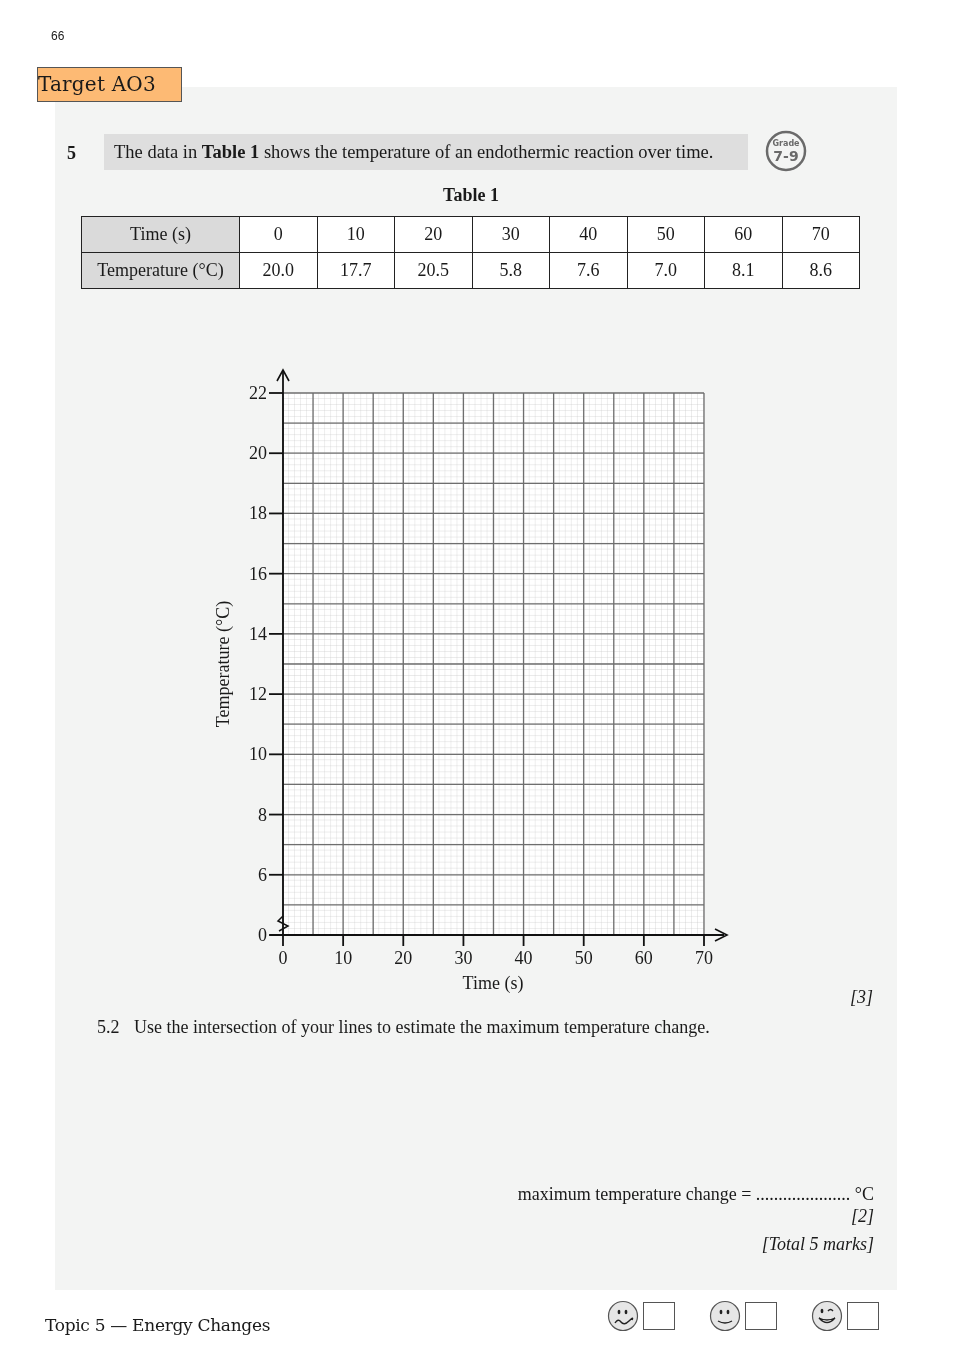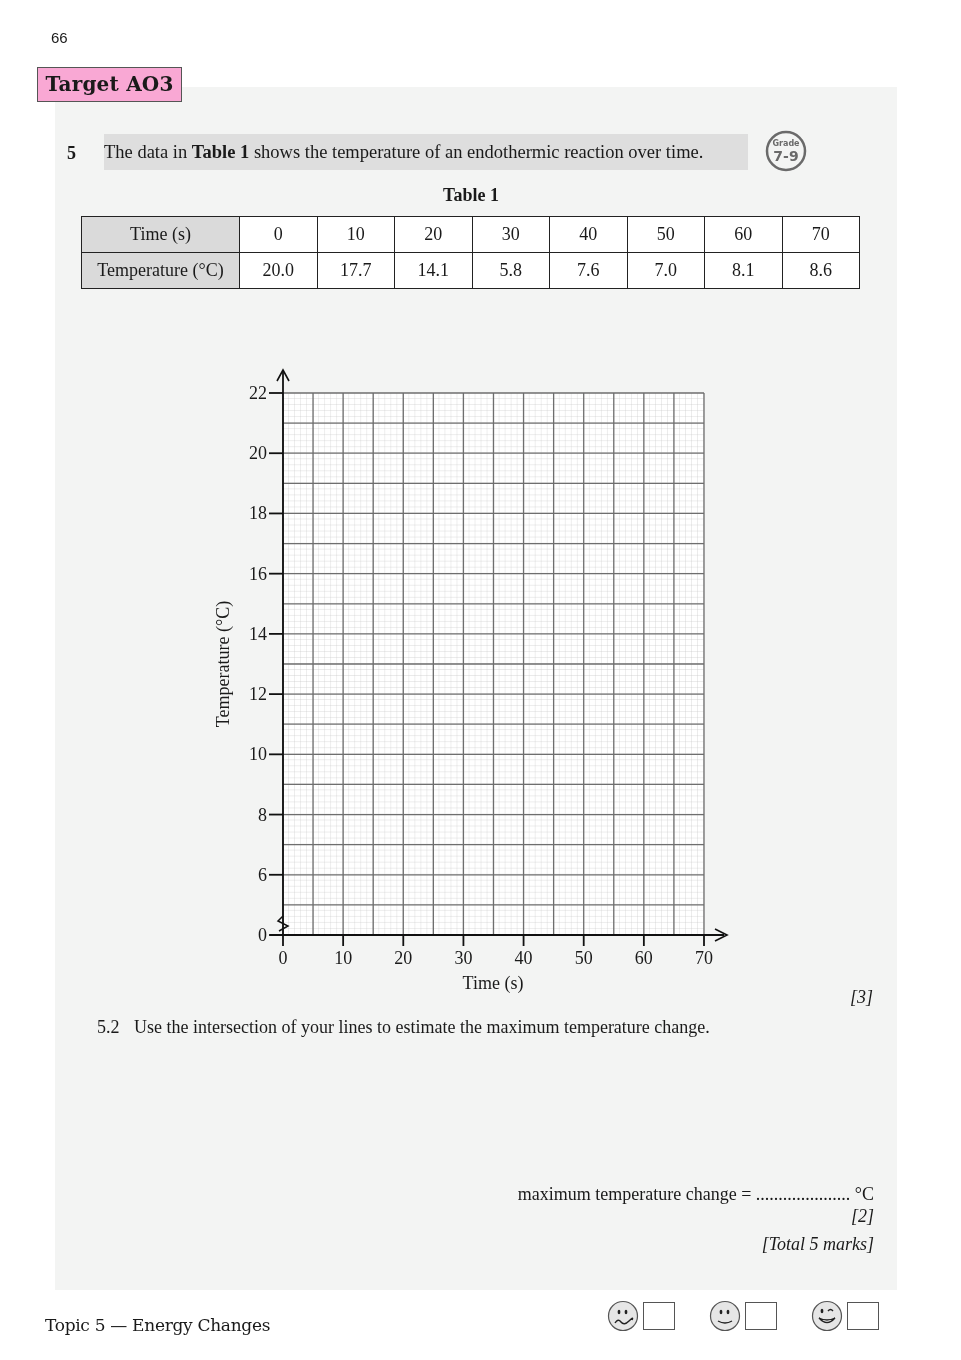--- a/index.html
+++ b/index.html
@@ -1,24 +1,24 @@
 <!DOCTYPE html>
 <html><head>
 <meta charset="utf-8">
 <style>
   html, body { margin:0; padding:0; }
   body { width:961px; height:1360px; background:#ffffff; position:relative; overflow:hidden;
          font-family:"Liberation Serif", serif; color:#1a1a1a; }
   .abs { position:absolute; }
-  .page-number { left:51px; top:29px; font-family:"Liberation Sans", sans-serif; font-size:15px; }
+  .page-number { left:51px; top:29px; font-family:"Liberation Sans", sans-serif; font-size:12px; }
   .panel { left:55px; top:87px; width:842px; height:1203px; background:#f3f4f3; }
-  .target-box { left:37px; top:67px; width:143px; height:33px; background:#f9a8d4; border:1.5px solid #555;
-                font-family:"DejaVu Serif", serif; font-weight:bold; font-size:20px; line-height:33px; text-align:center; letter-spacing:0.2px; }
+  .target-box { left:37px; top:67px; width:143px; height:33px; background:#fdba74; border:1.5px solid #555;
+                font-family:"DejaVu Serif", serif; font-weight:normal; font-size:20px; line-height:33px; text-align:left; letter-spacing:0.2px; }
   .q-num { left:67px; top:143px; font-size:18px; font-weight:bold; }
-  .q-intro { left:104px; top:134px; width:644px; height:36px; background:#dedede; font-size:18.5px; line-height:36px; box-sizing:border-box; white-space:nowrap; }
+  .q-intro { left:104px; top:134px; width:644px; height:36px; background:#dedede; font-size:18.5px; line-height:36px; padding-left:10px; box-sizing:border-box; white-space:nowrap; }
   .grade-badge { left:765px; top:130px; width:42px; height:42px; }
   .table-title { left:0; width:942px; top:185px; text-align:center; font-weight:bold; font-size:18px; }
   table.data { position:absolute; left:81px; top:216px; border-collapse:collapse; font-size:18px; }
   table.data td { border:1.5px solid #222; height:35px; text-align:center; padding:0; background:#fff; }
   table.data td.hdr { background:#dadada; width:157px; }
   table.data td.val { width:76.5px; }
   .q51 { left:77px; top:311px; font-size:18px; line-height:24px; }
   .q51 .num { display:inline-block; width:37px; }
   .q51 .indent { padding-left:37px; }
   .marks-3 { left:850px; top:987px; font-size:18px; font-style:italic; }
@@ -59,21 +59,21 @@
     <td class="val">30</td>
     <td class="val">40</td>
     <td class="val">50</td>
     <td class="val">60</td>
     <td class="val">70</td>
   </tr>
   <tr>
     <td class="hdr">Temperature (°C)</td>
     <td class="val">20.0</td>
     <td class="val">17.7</td>
-    <td class="val">14.1</td>
+    <td class="val">20.5</td>
     <td class="val">5.8</td>
     <td class="val">7.6</td>
     <td class="val">7.0</td>
     <td class="val">8.1</td>
     <td class="val">8.6</td>
   </tr>
 </tbody>
   </table>
 
 <div class="abs q51">

